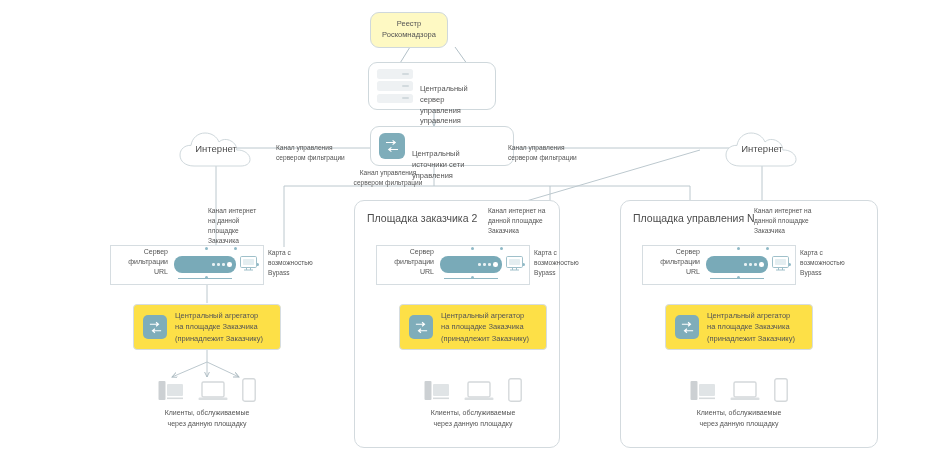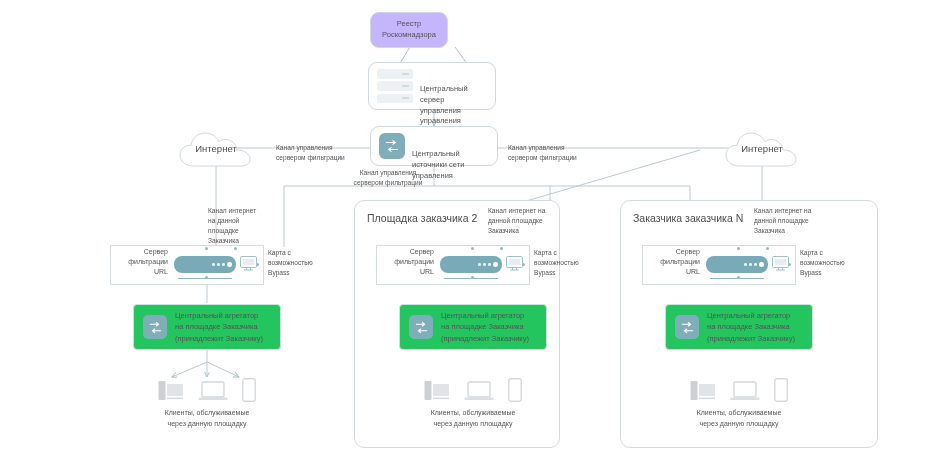--- a/index.html
+++ b/index.html
@@ -1,21 +1,21 @@
 <!DOCTYPE html>
 <html><head>
 <meta charset="utf-8">
 <style>
   html,body{margin:0;padding:0;background:#ffffff;}
   body{width:936px;height:473px;overflow:hidden;
        font-family:"Liberation Sans","DejaVu Sans",sans-serif;color:#4a4a4a;}
   #canvas{position:relative;width:936px;height:473px;background:#fff;}
   #wires{position:absolute;left:0;top:0;width:936px;height:473px;pointer-events:none;}
 
-  .box{position:absolute;box-sizing:border-box;background:#c4b5fd;
+  .box{position:absolute;box-sizing:border-box;background:#fef9c3;
        border:1px solid #cfd8dc;border-radius:9px;}
   .src-box{display:flex;align-items:center;justify-content:center;text-align:center;
            font-size:7.5px;line-height:1.45;color:#545454;padding:3px 5px;}
 
   .node{position:absolute;box-sizing:border-box;background:#fff;
         border:1px solid #cfd8dc;border-radius:9px;display:flex;align-items:center;
         padding:0 8px;gap:7px;}
   .node .txt{font-size:7.5px;line-height:1.45;color:#545454;margin-top:39px;}
 
   .cloud{position:absolute;width:78px;height:40px;}
@@ -30,21 +30,21 @@
   .subbox{position:absolute;box-sizing:border-box;border:1px solid #d6dde1;background:#fff;}
   .srv-label{position:absolute;text-align:right;font-size:7px;line-height:1.45;color:#545454;}
 
   .srv-icon{position:absolute;width:62px;height:17px;background:#79aab8;border-radius:8px;}
   .srv-icon i{position:absolute;top:7px;width:2.6px;height:2.6px;border-radius:50%;
               background:#e8f1f3;}
   .srv-icon i.d1{left:38px;} .srv-icon i.d2{left:43px;} .srv-icon i.d3{left:48px;}
   .srv-icon i.led{left:53px;width:4.6px;height:4.6px;top:6px;background:#ffffff;}
   .srv-base{position:absolute;height:1px;background:#8fb7c3;}
 
-  .agg{position:absolute;box-sizing:border-box;border:1px solid #d6dde1;background:#22c55e;
+  .agg{position:absolute;box-sizing:border-box;border:1px solid #d6dde1;background:#fde047;
        border-radius:4px;display:flex;align-items:center;padding:0 9px;gap:8px;}
   .agg .txt{font-size:7.5px;line-height:1.5;color:#545454;}
 
   .tealbox{width:26px;height:26px;border-radius:6px;background:#7fadba;flex:none;
            display:flex;align-items:center;justify-content:center;}
   .tealbox.sm{width:24px;height:24px;border-radius:5px;}
 
   .rack{width:36px;height:34px;flex:none;display:flex;flex-direction:column;
         justify-content:space-between;}
   .rack span{display:block;height:9.5px;background:#eef1f3;border-radius:2.5px;position:relative;}
@@ -133,21 +133,21 @@
         <span></span>
         <span></span>
     </div>
     <div class="txt">
       <div>Центральный сервер</div>
       <div>управления</div>
       <div>управления</div>
     </div>
   </div>
 
-  <div class="node" style="left:370px;top:126px;width:128px;height:40px;">
+  <div class="node" style="left:370px;top:126px;width:144px;height:40px;">
     <div class="tealbox">
       <svg width="16" height="16" viewBox="0 0 16 16" fill="none" stroke="#ffffff" stroke-width="1.2">
         <path d="M2 4.5 H11 M8.6 2.4 L11.2 4.5 L8.6 6.6"></path>
         <path d="M14 11.5 H5 M7.4 9.4 L4.8 11.5 L7.4 13.6"></path>
       </svg>
     </div>
     <div class="txt">
       <div>Центральный</div>
       <div>источники сети</div>
       <div>управления</div>
@@ -328,21 +328,21 @@
       <rect x="0.8" y="0.8" width="12.4" height="22.4" rx="2" fill="none" stroke="#aab2b7" stroke-width="1.4"></rect>
     </svg>
   </div>
 
   <div class="clients-cap" style="left:393px;top:408px;width:160px;">
     <div>Клиенты, обслуживаемые</div>
     <div>через данную площадку</div>
   </div>
 
   <div class="panel" style="left:620px;top:200px;width:258px;height:248px;">
-    <div class="panel-title">Заказчика заказчика N</div>
+    <div class="panel-title">Площадка управления N</div>
   </div>
 
   <div class="anno l" style="left:754px;top:206px;width:92px;">
     <div>Канал интернет на</div>
     <div>данной площадке</div>
     <div>Заказчика</div>
   </div>
 
   <div class="subbox" style="left:642px;top:245px;width:154px;height:40px;"></div>
   <div class="srv-label" style="left:642px;top:247px;width:58px;">

